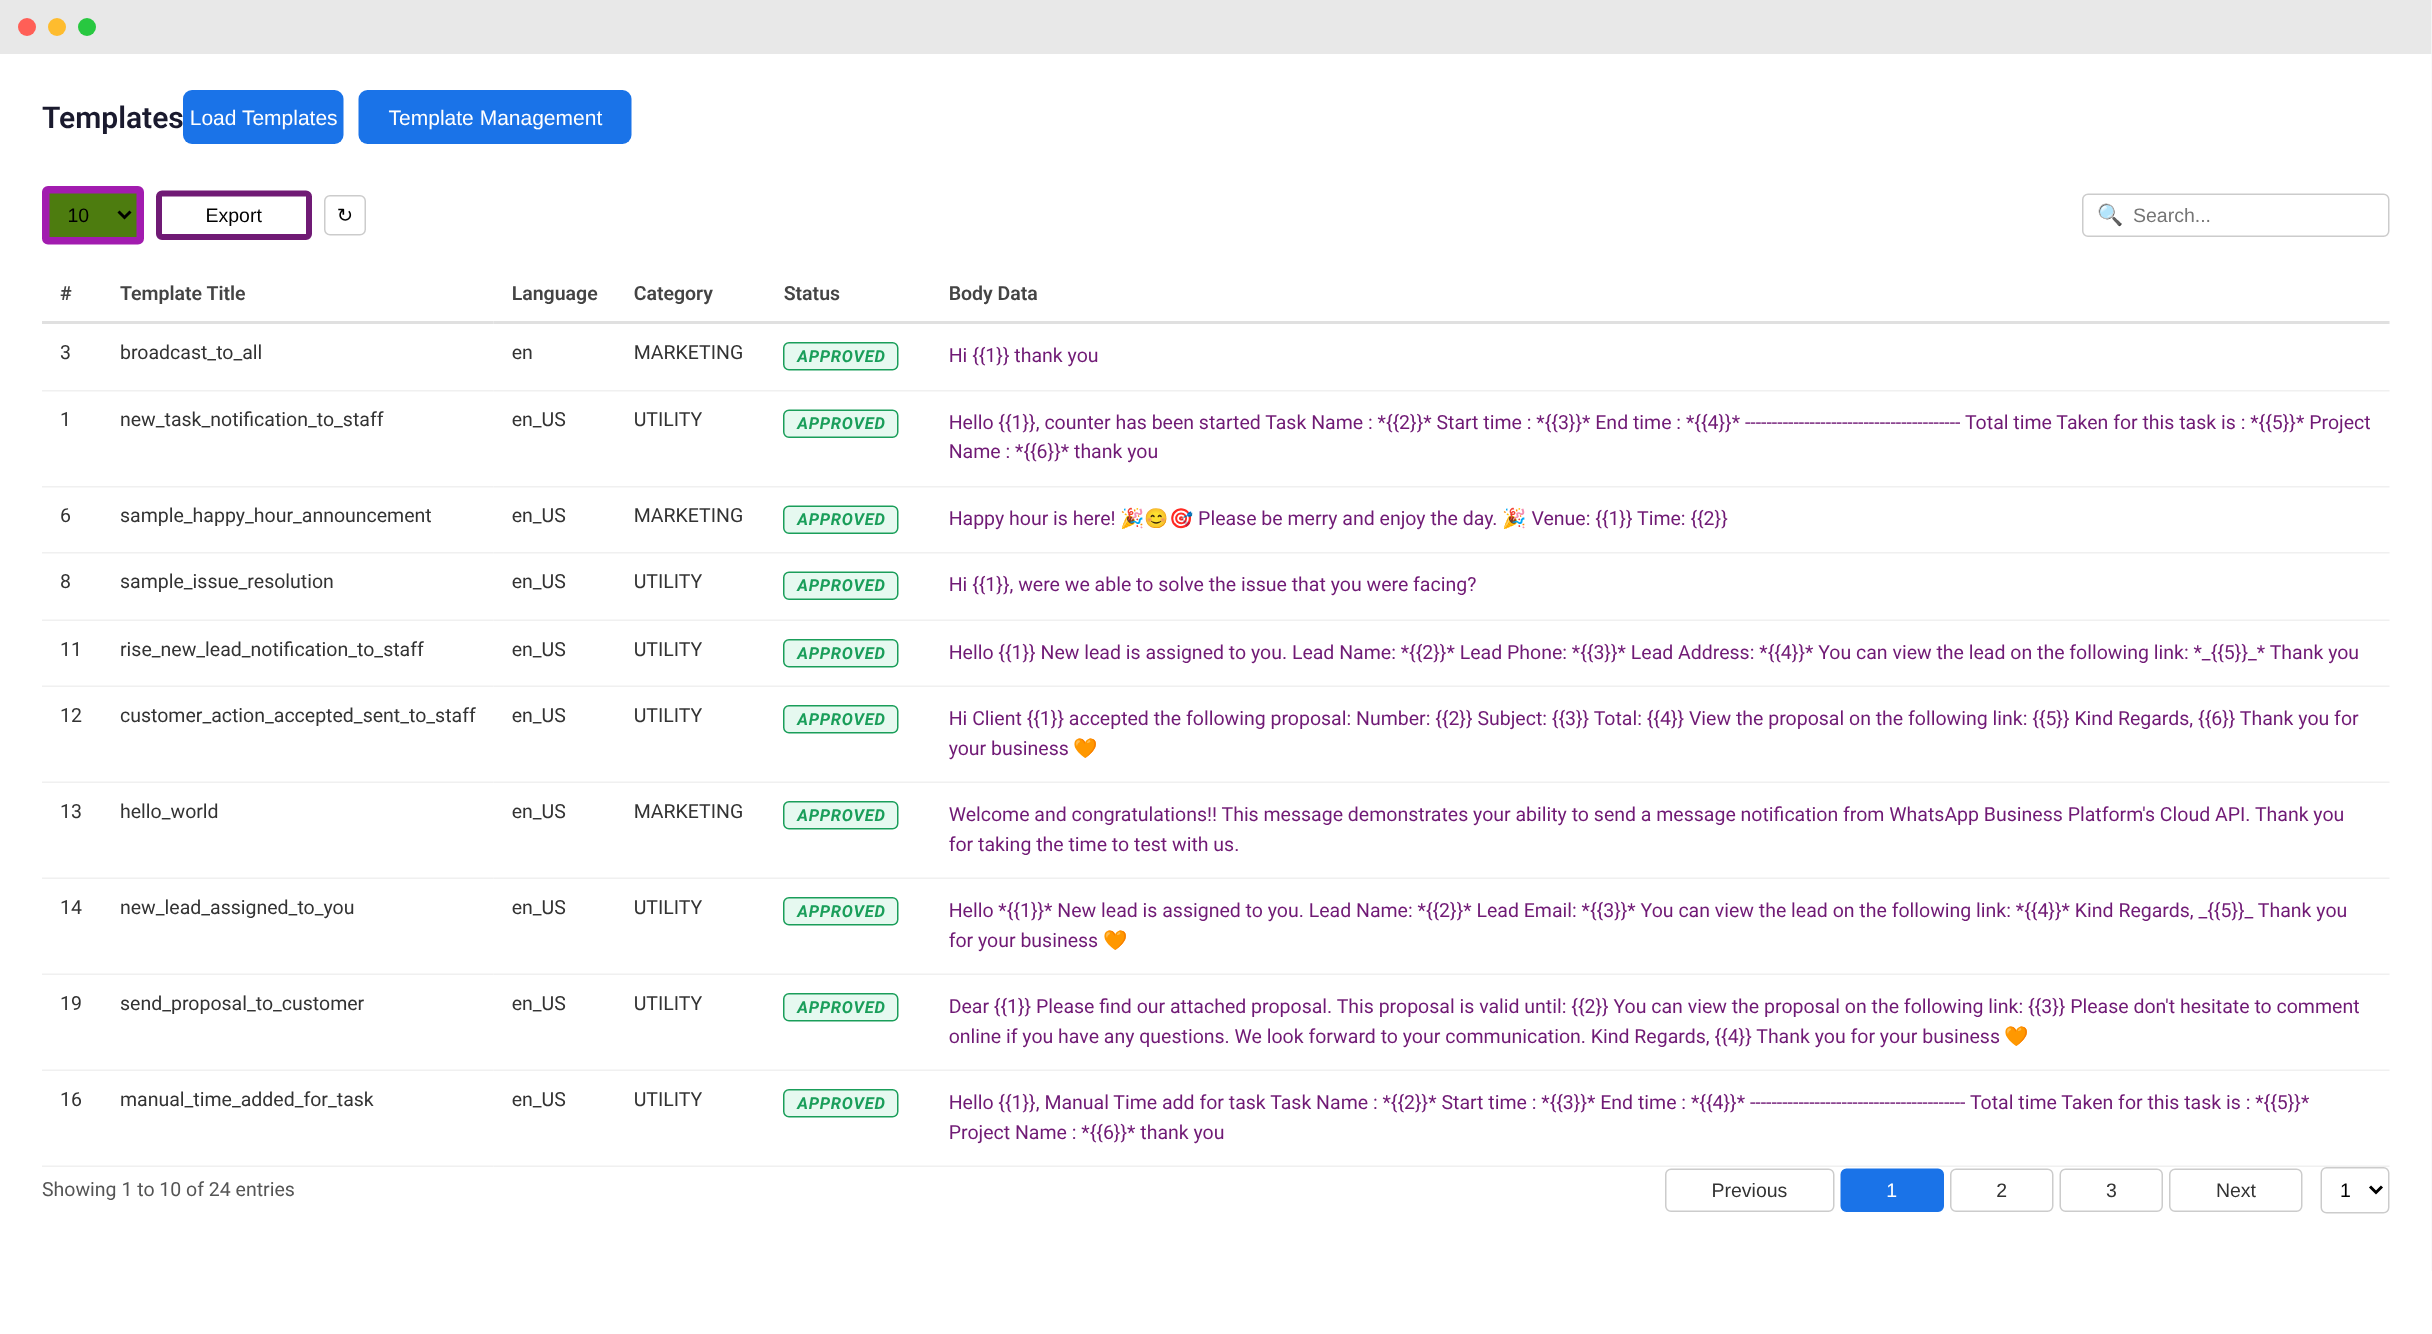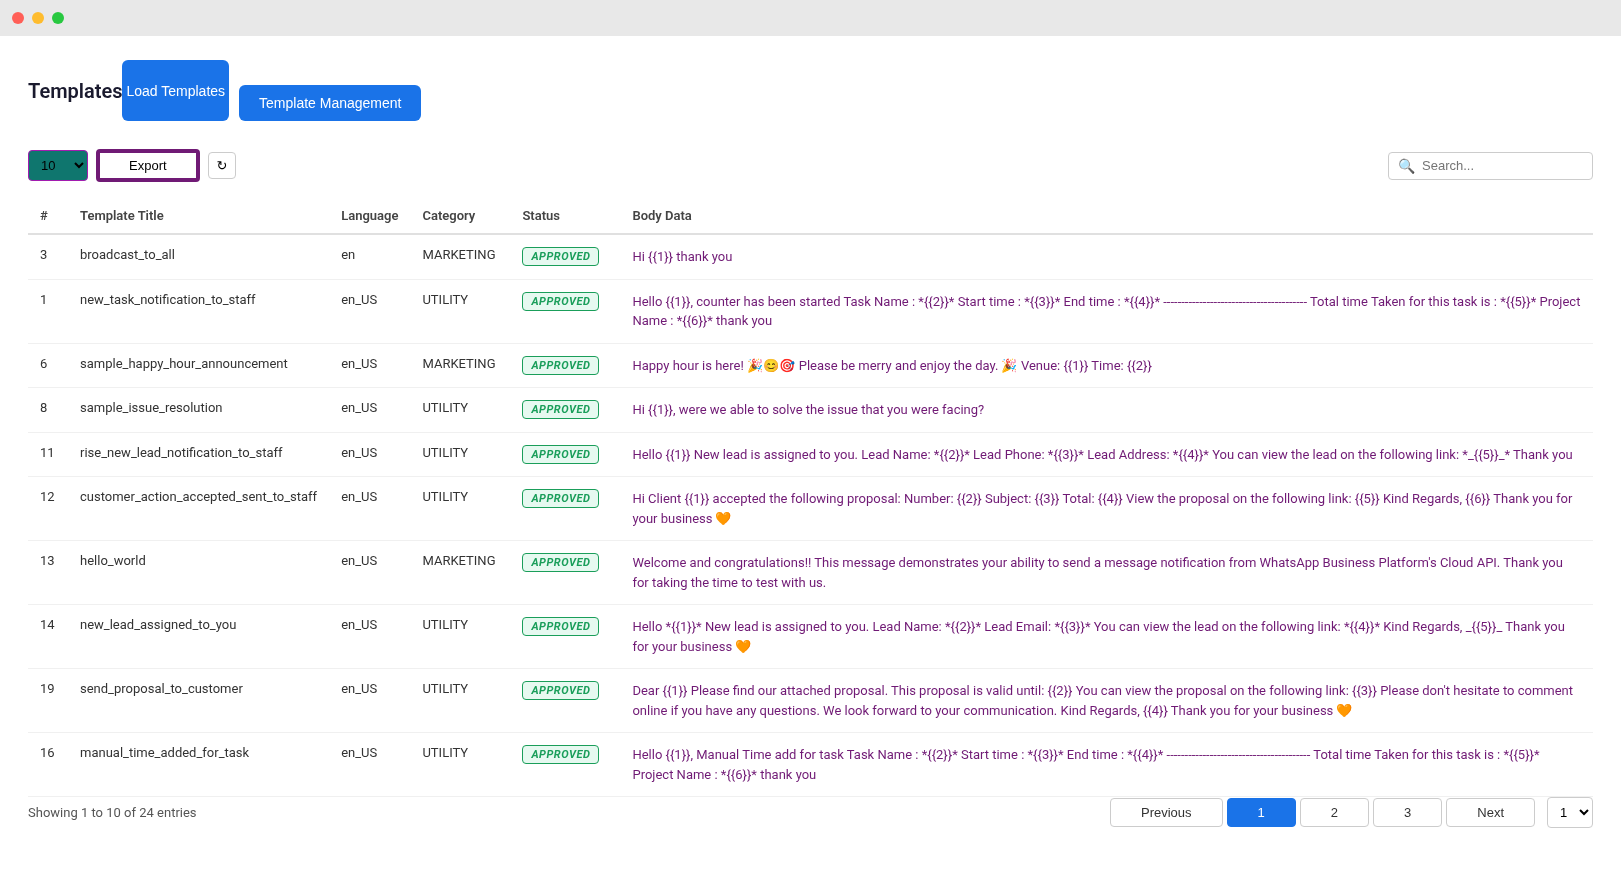--- a/index.html
+++ b/index.html
@@ -56,39 +56,38 @@
     }
     .btn-management {
       background: #1a73e8;
       color: #fff;
       border: none;
       border-radius: 6px;
       padding: 10px 20px;
       font-size: 14px;
       font-weight: 500;
       cursor: pointer;
-      margin-top: 25px;
     }
     .toolbar {
       display: flex;
       align-items: center;
       justify-content: space-between;
       margin-bottom: 16px;
     }
     .toolbar-left {
       display: flex;
       align-items: center;
       gap: 8px;
     }
     .per-page-select {
-      border: 1px solid #a21caf;
+      border: 5px solid #a21caf;
       border-radius: 4px;
       padding: 6px 8px;
       font-size: 13px;
-      background: #0f766e;
+      background: #4d7c0f;
       cursor: pointer;
     }
     .btn-export {
       border: 4px solid #701a75;
       background: #fff;
       border-radius: 4px;
       padding: 5px 29px;
       font-size: 13px;
       cursor: pointer;
     }

